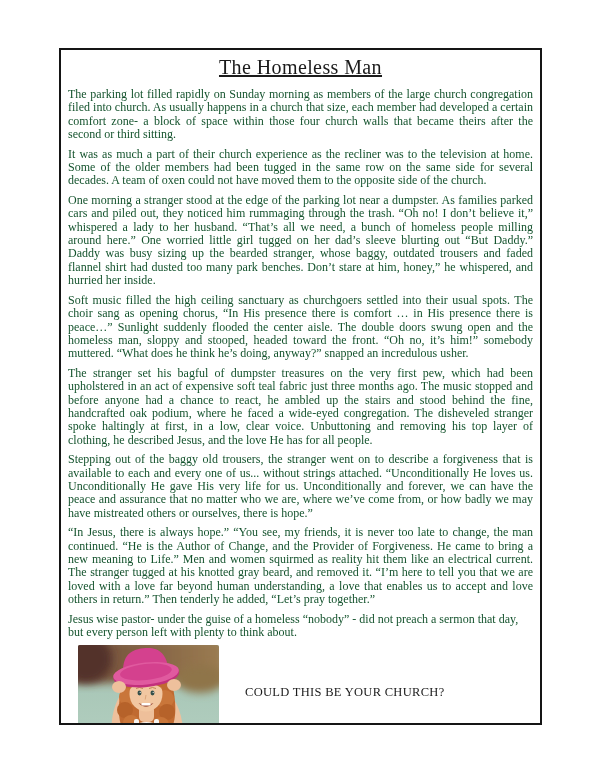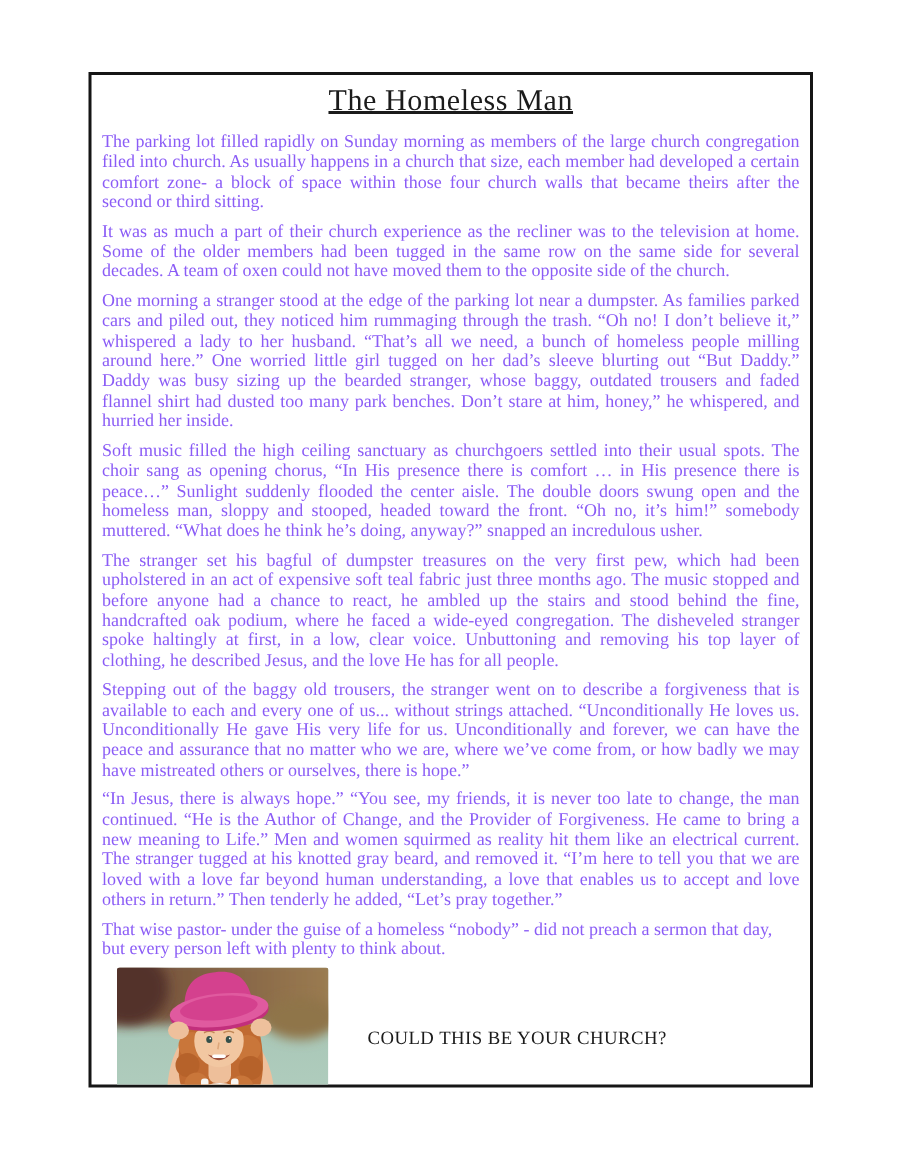--- a/index.html
+++ b/index.html
@@ -36,21 +36,21 @@
     text-align: center;
     text-decoration: underline;
     color: #1b1b1b;
     margin: 2px 0 9px 0;
     letter-spacing: 0.4px;
   }
   .body-text p {
     font-size: 12px;
     line-height: 13.4px;
     text-align: justify;
-    color: #8b5cf6;
+    color: #14532d;
     margin: 0 0 6px 0;
   }
   .body-text p:last-child {
     text-align: left;
   }
   .bottom-row {
     display: flex;
     align-items: flex-start;
     margin-top: 5px;
     margin-left: -2px;
@@ -82,21 +82,21 @@
     <h1 class="doc-title">The Homeless Man</h1>
 
     <div class="body-text">
         <p>The parking lot filled rapidly on Sunday morning as members of the large church congregation filed into church. As usually happens in a church that size, each member had developed a certain comfort zone- a block of space within those four church walls that became theirs after the second or third sitting.</p>
         <p>It was as much a part of their church experience as the recliner was to the television at home. Some of the older members had been tugged in the same row on the same side for several decades. A team of oxen could not have moved them to the opposite side of the church.</p>
         <p>One morning a stranger stood at the edge of the parking lot near a dumpster. As families parked cars and piled out, they noticed him rummaging through the trash. “Oh no! I don’t believe it,” whispered a lady to her husband. “That’s all we need, a bunch of homeless people milling around here.” One worried little girl tugged on her dad’s sleeve blurting out “But Daddy.”  Daddy was busy sizing up the bearded stranger, whose baggy, outdated trousers and faded flannel shirt had dusted too many park benches.   Don’t stare at him, honey,” he whispered, and hurried her inside.</p>
         <p>Soft music filled the high ceiling sanctuary as churchgoers settled into their usual spots. The choir sang as opening chorus, “In His presence there is comfort … in His presence there is peace…”  Sunlight suddenly flooded the center aisle. The double doors swung open and the homeless man, sloppy and stooped, headed toward the front.  “Oh no, it’s him!” somebody muttered.  “What does he think he’s doing, anyway?” snapped an incredulous usher.</p>
         <p>The stranger set his bagful of dumpster treasures on the very first pew, which had been upholstered in an act of expensive soft teal fabric just three months ago.  The music stopped and before anyone had a chance to react, he ambled up the stairs and stood behind the fine, handcrafted oak podium, where he faced a wide-eyed congregation.  The disheveled stranger spoke haltingly at first, in a low, clear voice. Unbuttoning and removing his top layer of clothing, he described Jesus, and the love He has for all people.</p>
         <p>Stepping out of the baggy old trousers, the stranger went on to describe a forgiveness that is available to each and every one of us... without strings attached.  “Unconditionally He loves us. Unconditionally He gave His very life for us. Unconditionally and forever, we can have the peace and assurance that no matter who we are, where we’ve come from, or how badly we may have mistreated others or ourselves, there is hope.”</p>
         <p>“In Jesus, there is always hope.” “You see, my friends, it is never too late to change, the man continued. “He is the Author of Change, and the Provider of Forgiveness. He came to bring a new meaning to Life.” Men and women squirmed as reality hit them like an electrical current. The stranger tugged at his knotted gray beard, and removed it.  “I’m here to tell you that we are loved with a love far beyond human understanding, a love that enables us to accept and love others in return.” Then tenderly he added, “Let’s pray together.”</p>
-        <p>That wise pastor- under the guise of a homeless “nobody” - did not preach a sermon that day, but every person left with plenty to think about.</p>
+        <p>Jesus wise pastor- under the guise of a homeless “nobody” - did not preach a sermon that day, but every person left with plenty to think about.</p>
       </div>
 
     <div class="bottom-row">
       <div class="photo-frame">
         <svg width="141" height="112" viewBox="0 0 141 112" xmlns="http://www.w3.org/2000/svg">
           <defs>
             <linearGradient id="bgTeal" x1="0" y1="0" x2="0" y2="1">
               <stop offset="0" stop-color="#a3c2b2"></stop>
               <stop offset="1" stop-color="#b4d0c1"></stop>
             </linearGradient>

